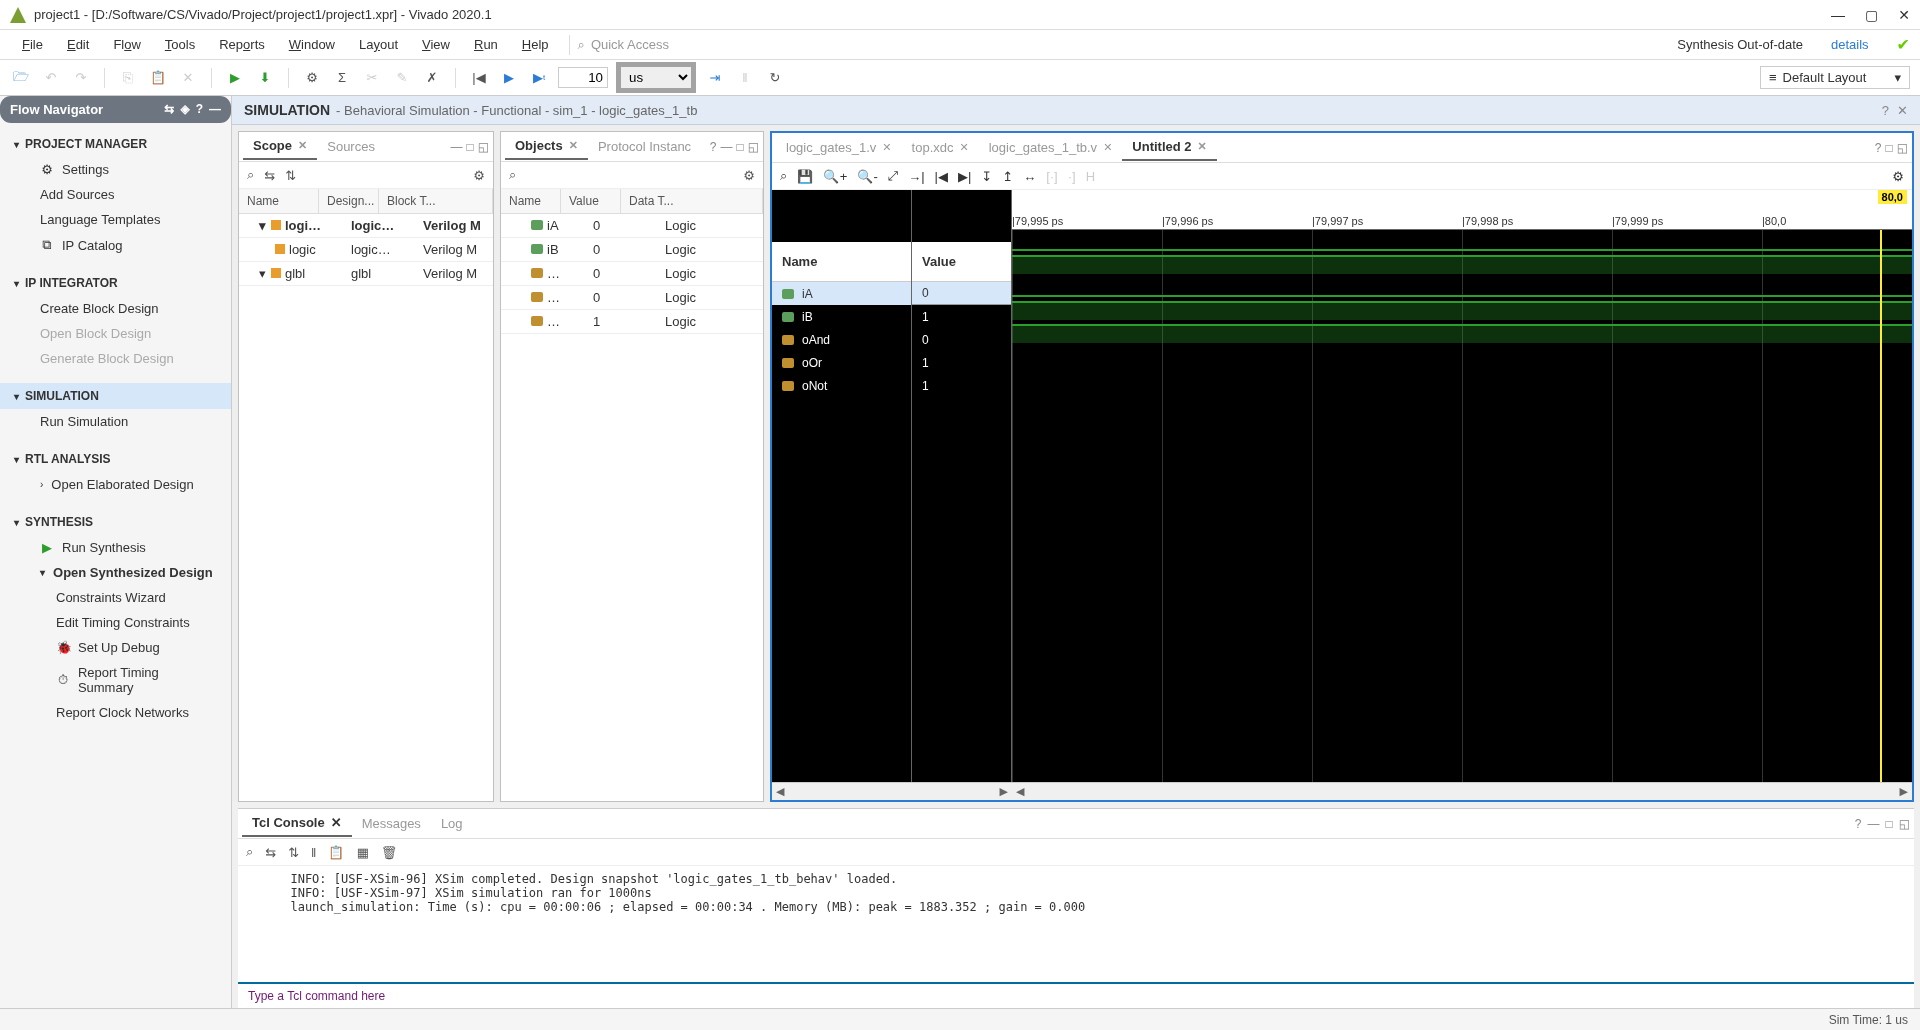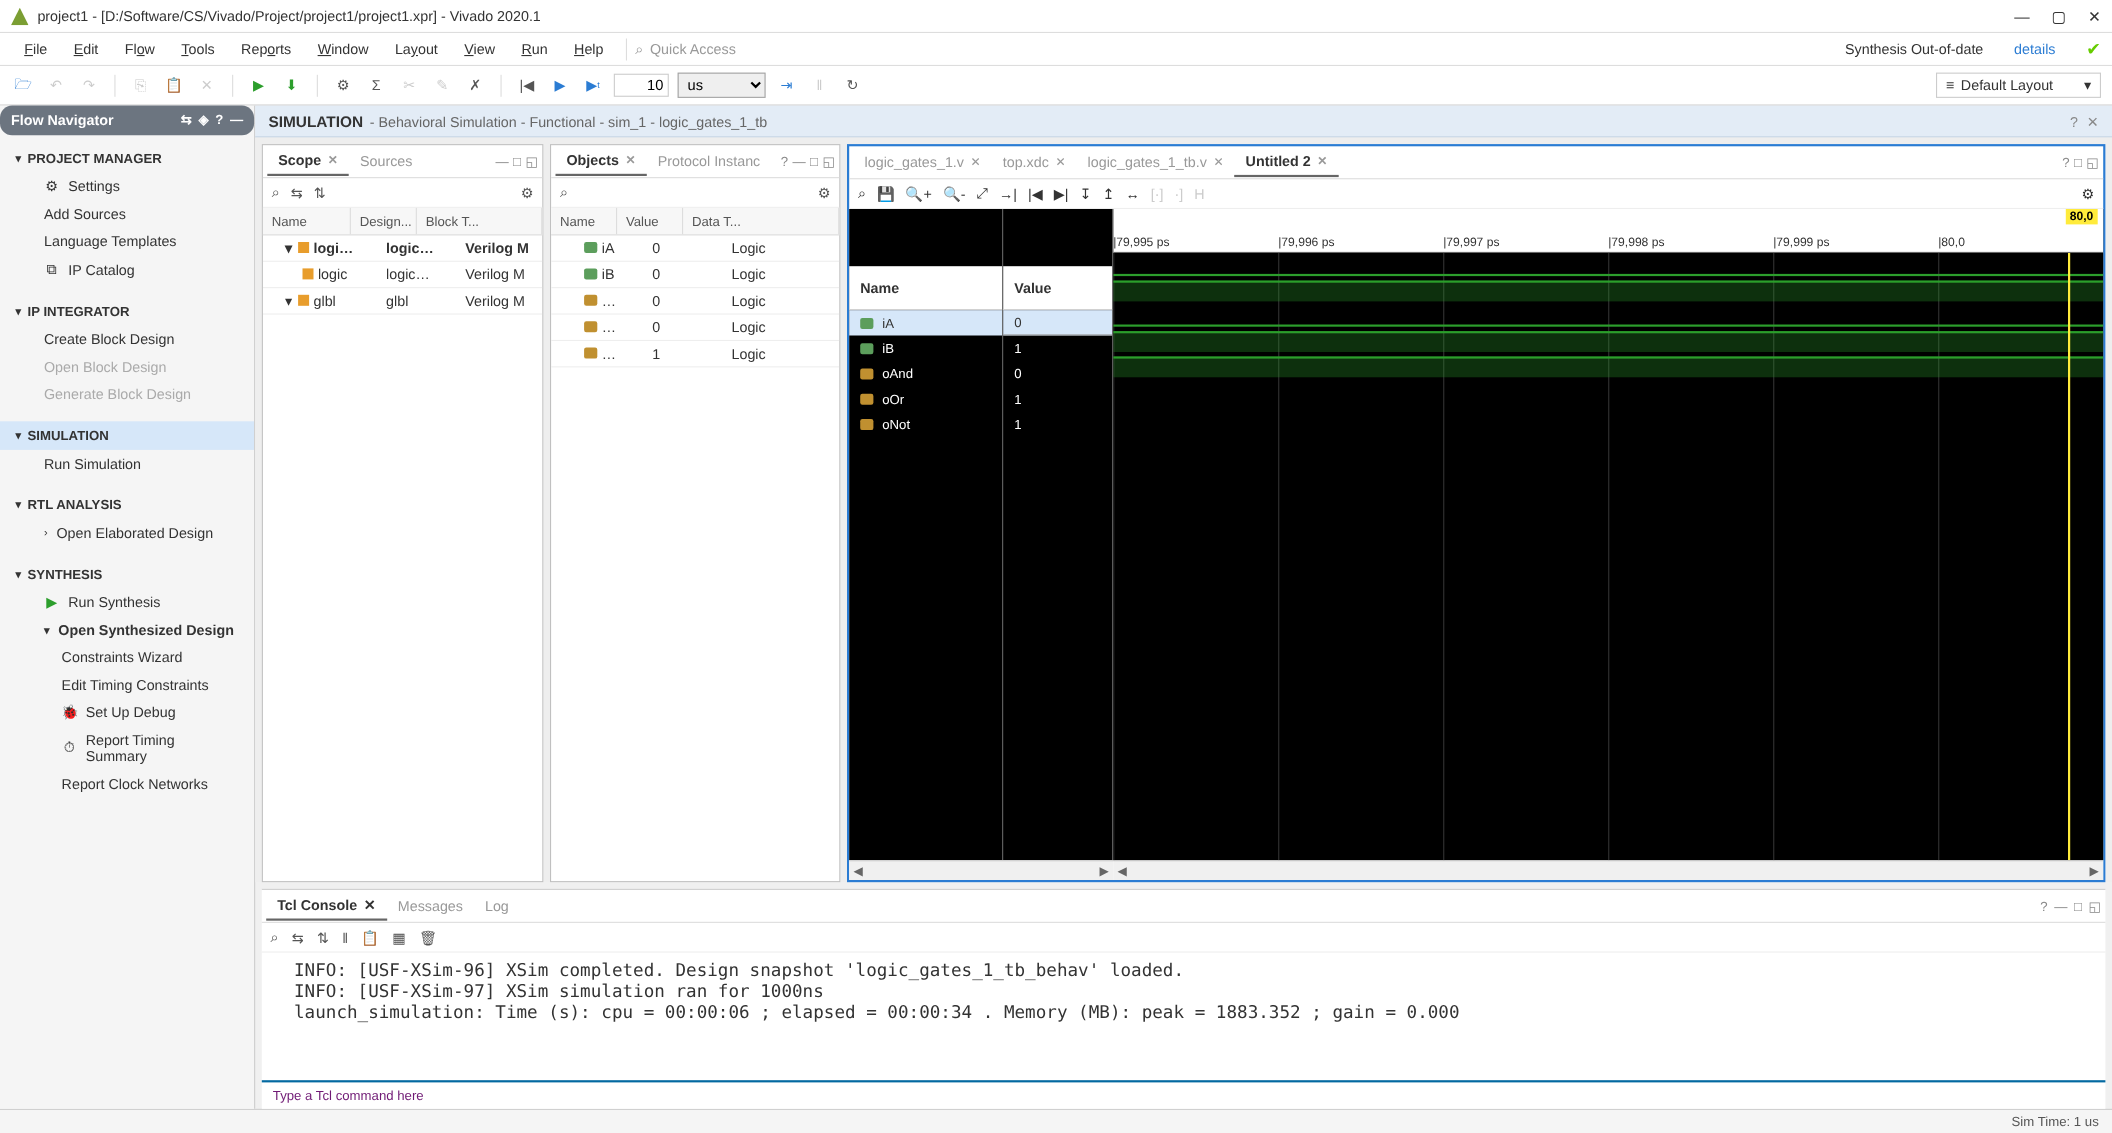--- a/index.html
+++ b/index.html
@@ -18,21 +18,21 @@
 .menubar .quick-access { color: #999; display: flex; align-items: center; gap: 6px; flex: 1; }
 .menubar .status-right { display: flex; align-items: center; gap: 28px; }
 .menubar .status-right .details { color: #2b7cd3; }
 .menubar .checkmark { color: #6c0; font-size: 16px; }
 
 .toolbar { height: 36px; display: flex; align-items: center; background: #fff; border-bottom: 1px solid #ccc; padding: 0 10px; gap: 8px; }
 .toolbar .tool-icon { width: 22px; height: 22px; display: flex; align-items: center; justify-content: center; cursor: pointer; color: #555; }
 .toolbar .tool-sep { width: 1px; height: 20px; background: #ddd; margin: 0 4px; }
 .toolbar .play { color: #2c9e2c; }
 .toolbar input[type=text] { width: 50px; text-align: right; border: 1px solid #ccc; padding: 2px 4px; }
-.toolbar select { border: 1px solid #a3a3a3; padding: 2px 4px; width: 80px; }
+.toolbar select { border: 5px solid #a3a3a3; padding: 2px 4px; width: 80px; }
 .toolbar .right-area { margin-left: auto; display: flex; align-items: center; gap: 6px; }
 .toolbar .layout-dropdown { border: 1px solid #ccc; padding: 3px 8px; width: 150px; display: flex; align-items: center; gap: 6px; background: #fff; }
 
 .main-area { display: flex; height: calc(100% - 30px - 30px - 36px - 22px); }
 
 .flow-nav { width: 232px; background: #f5f5f5; border-right: 1px solid #ccc; display: flex; flex-direction: column; }
 .flow-nav-header { background: #6c7580; color: #fff; padding: 6px 10px; display: flex; align-items: flex-start; font-weight: bold; font-size: 13px; border-radius: 11px; }
 .flow-nav-header .flow-icons { margin-left: auto; display: flex; gap: 6px; font-size: 12px; }
 .flow-nav-body { overflow-y: auto; flex: 1; padding: 8px 0; }
 .nav-section { padding: 6px 14px; font-weight: bold; font-size: 12px; display: flex; align-items: center; gap: 6px; cursor: pointer; }
@@ -104,21 +104,21 @@
 .signal-line.high::after { content: ''; position: absolute; left: 0; right: 0; top: 2px; bottom: 2px; background: rgba(44,158,44,0.3); }
 
 .wave-scroll { height: 18px; background: #f0f0f0; border-top: 1px solid #ccc; display: flex; align-items: center; justify-content: space-between; padding: 0 4px; color: #666; font-size: 11px; }
 
 .console-area { background: #fff; border-top: 1px solid #ccc; display: flex; flex-direction: column; margin: 6px 6px 0 6px; height: 200px; }
 .console-tabs { display: flex; border-bottom: 1px solid #ddd; align-items: center; height: 30px; padding: 0 4px; }
 .console-tabs .tab { padding: 5px 10px; color: #999; cursor: pointer; display: flex; align-items: center; gap: 6px; }
 .console-tabs .tab.active { color: #333; font-weight: bold; border-bottom: 2px solid #666; }
 .console-tabs .right-icons { margin-left: auto; display: flex; gap: 6px; color: #888; font-size: 12px; }
 .console-toolbar { display: flex; align-items: center; gap: 12px; padding: 5px 8px; color: #555; border-bottom: 1px solid #eee; }
-.console-output { flex: 1; padding: 6px 10px; font-family: Consolas, monospace; font-size: 16px; color: #333; overflow: auto; white-space: pre; }
+.console-output { flex: 1; padding: 6px 10px; font-family: Consolas, monospace; font-size: 12px; color: #333; overflow: auto; white-space: pre; margin-left: 28px; }
 .console-input { border-top: 2px solid #0369a1; padding: 5px 10px; color: #701a75; font-family: Consolas, monospace; font-size: 12px; }
 
 .statusbar { height: 22px; background: #f5f5f5; border-top: 1px solid #ccc; display: flex; align-items: center; justify-content: flex-end; padding: 0 12px; font-size: 12px; color: #555; }
 
 svg.i { width: 14px; height: 14px; }
 </style>
 </head>
 <body>
 
 <div class="titlebar">

